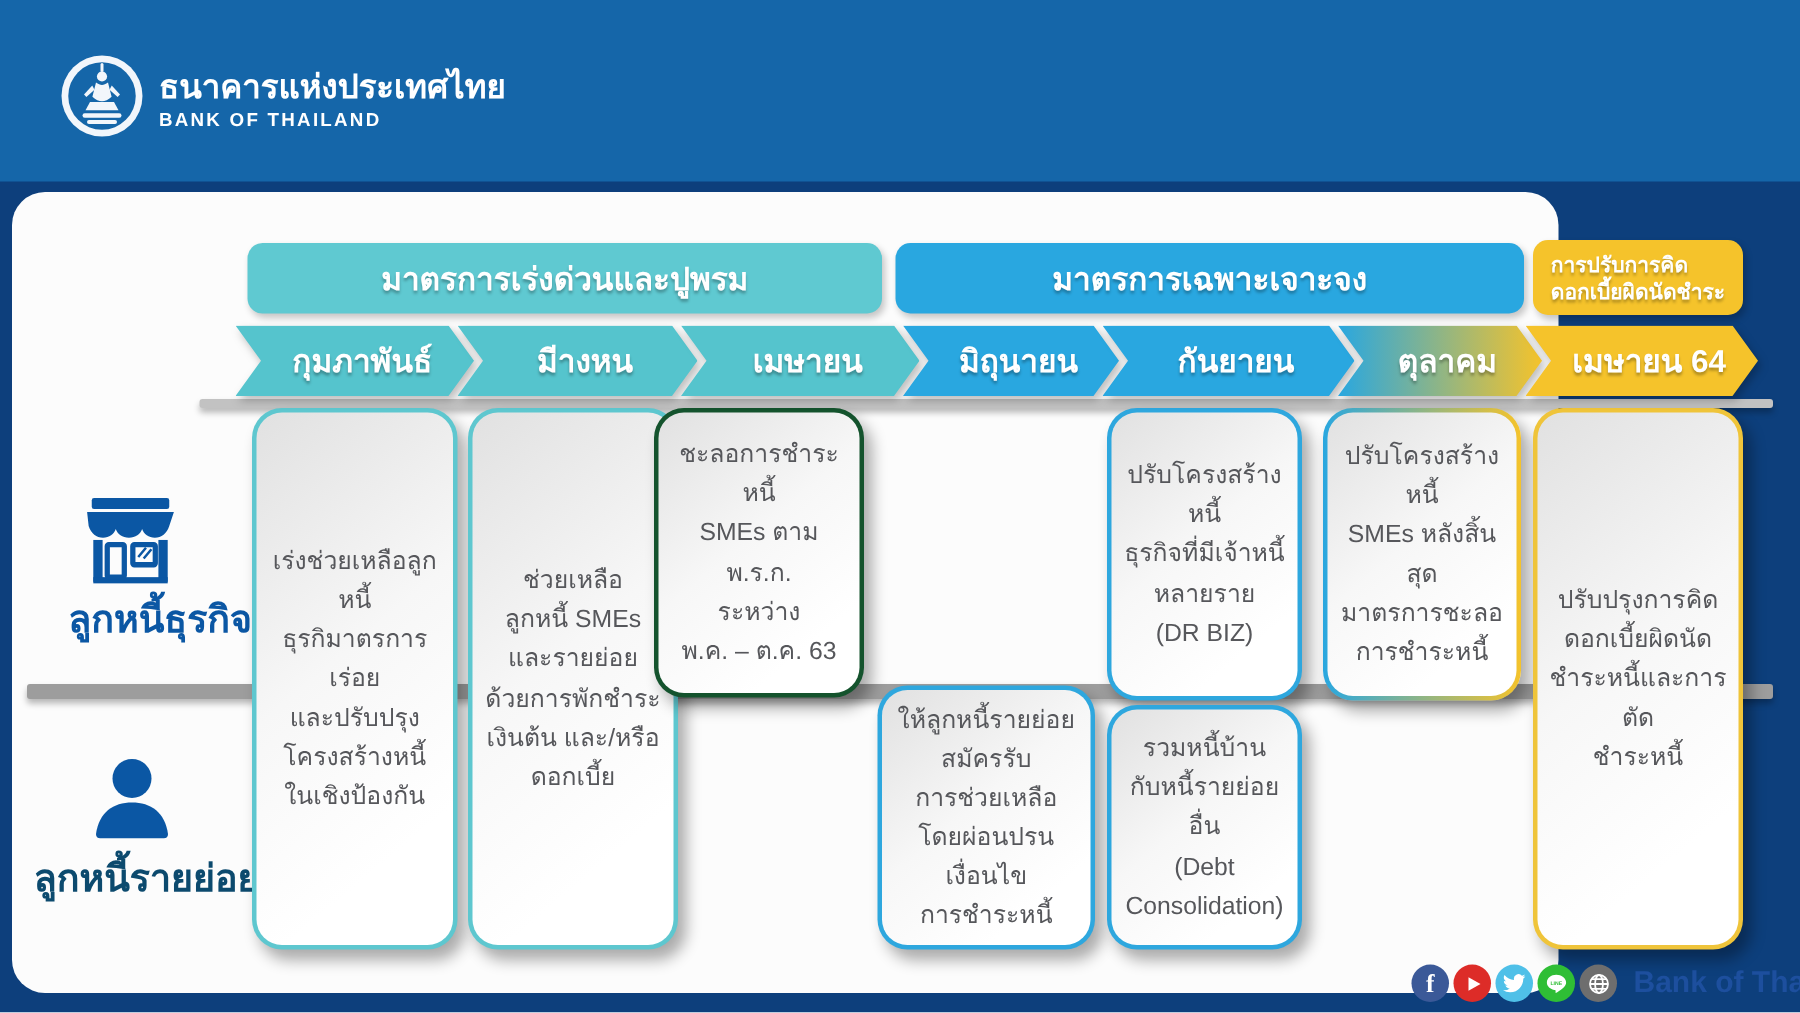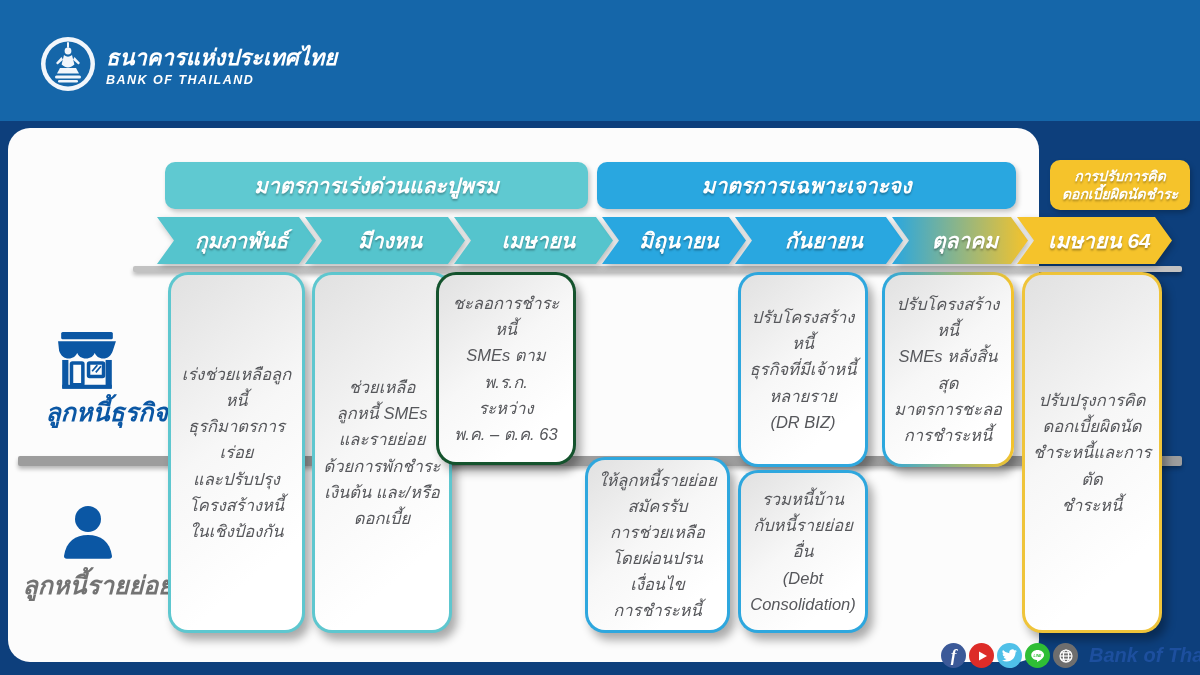--- a/index.html
+++ b/index.html
@@ -1,19 +1,19 @@
 <!DOCTYPE html>
 <html><head>
 <meta charset="utf-8">
 <style>
   * { margin:0; padding:0; box-sizing:border-box; }
   html,body { width:1200px; height:675px; overflow:hidden; }
   body { font-family:"Liberation Sans","DejaVu Sans",sans-serif; }
 
-  .stage { position:relative; width:1200px; height:675px; background:#0D3F7C; overflow:hidden;font-style:italic; }
+  .stage { position:relative; width:1200px; height:675px; background:#0D3F7C; overflow:hidden; }
 
   
   .header-band { position:absolute; left:0; top:0; width:1200px; height:121px; background:#1566A9; }
   .logo-wrap { position:absolute; left:40px; top:36px; width:56px; height:56px; }
   .org-block { position:absolute; left:106px; top:45px; color:#FFFFFF; }
   .org-th { font-size:22px; font-weight:bold; line-height:1.15; }
   .org-en { font-size:12.5px; font-weight:bold; letter-spacing:1.5px; margin-top:3px; }
   .page-title { position:absolute; right:16px; top:48px; width:760px; text-align:right;
                 color:#FFFFFF; font-size:40px; font-weight:bold; line-height:1.1;
                 text-shadow:0 2px 3px rgba(0,0,0,.25); }
@@ -24,21 +24,21 @@
 
   
   .banner { position:absolute; top:34px; height:47px; border-radius:10px;
             display:flex; align-items:center; justify-content:center;
             color:#FFFFFF; font-weight:bold; font-size:21px;
             text-shadow:0 2px 2px rgba(0,0,0,.28);
             box-shadow:2px 3px 5px rgba(0,0,0,.22); z-index:3; }
   .banner-urgent   { left:157px; width:423px; }
   .banner-targeted { left:589px; width:419px; }
   .banner-interest { left:1014px; width:140px; top:32px; height:50px;
-                     font-size:14px; line-height:1.3; text-align:center; white-space:pre-line;margin-left:28px; }
+                     font-size:14px; line-height:1.3; white-space:pre-line; }
 
   
   .arrow { position:absolute; top:89px; height:47px; z-index:3;
            filter:drop-shadow(2px 3px 3px rgba(0,0,0,.25)); }
   .arrow-shape { width:100%; height:100%;
            clip-path:polygon(0 0, calc(100% - 17px) 0, 100% 50%, calc(100% - 17px) 100%, 0 100%, 17px 50%);
            display:flex; align-items:center; justify-content:center;
            color:#FFFFFF; font-weight:bold; font-size:21px;
            text-shadow:0 2px 2px rgba(0,0,0,.3); padding-left:10px; }
 
@@ -142,21 +142,21 @@
       </svg>
     </div>
     <div class="row-label" style="left: 5px; top: 264px; width: 155px; color: rgb(11, 87, 164);">ลูกหนี้ธุรกิจ</div>
 
     <div class="row-icon" style="left:50px; top:375px;">
       <svg viewBox="0 0 60 60" width="60" height="60" fill="#0B57A4">
         <circle cx="30" cy="16" r="13"></circle>
         <path d="M6 53c2-14.5 11.5-21 24-21s22 6.5 24 21q0 2.8-2.8 2.8H8.8Q6 55.8 6 53z"></path>
       </svg>
     </div>
-    <div class="row-label" style="left: 0px; top: 437px; width: 165px; color: #737373;">ลูกหนี้รายย่อย</div>
+    <div class="row-label" style="left: 0px; top: 437px; width: 165px; color: #0c4a6e;">ลูกหนี้รายย่อย</div>
 
     <div class="mbox" style="left: 160px; top: 144px; width: 137px; height: 361px; background: rgb(94, 199, 207);">
       <div class="mbox-inner">เร่งช่วยเหลือลูกหนี้
 ธุรกิมาตรการเร่อย
 และปรับปรุง
 โครงสร้างหนี้
 ในเชิงป้องกัน</div>
     </div>
     <div class="mbox" style="left: 304px; top: 144px; width: 140px; height: 361px; background: rgb(94, 199, 207);">
       <div class="mbox-inner">ช่วยเหลือ

